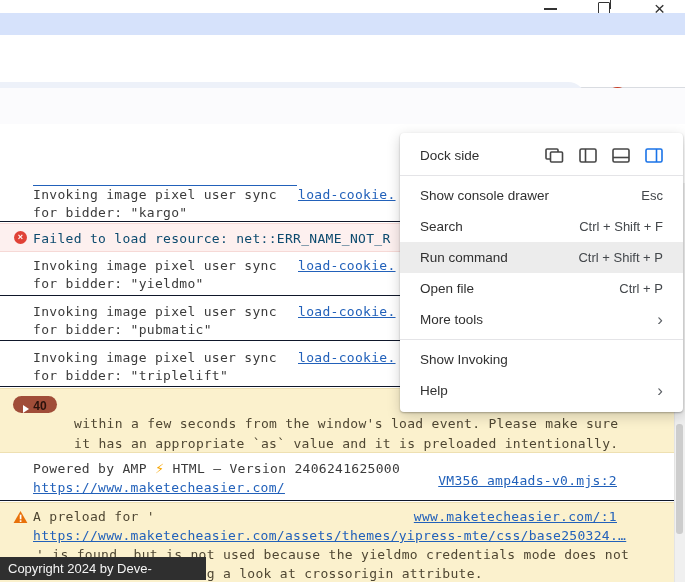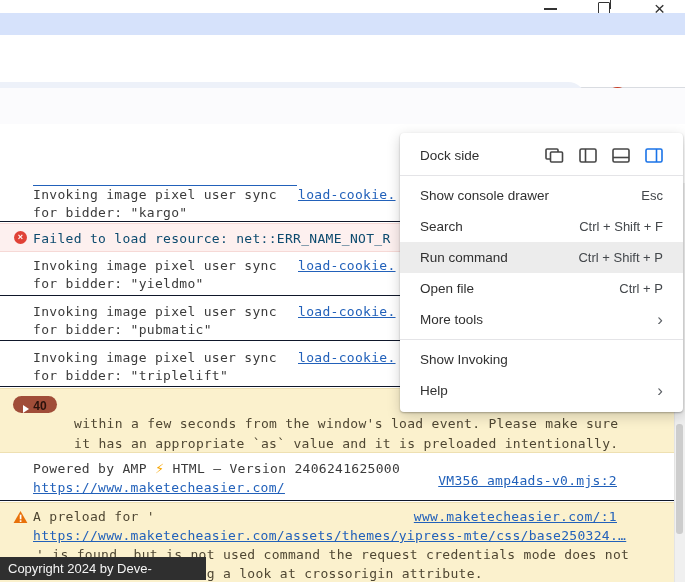--- a/index.html
+++ b/index.html
@@ -233,21 +233,21 @@
     <div class="abs" style="left:13px;top:7px">
       <svg width="15" height="14" viewBox="0 0 16 15">
           <path d="M8 1 L15.4 14 H0.6 Z" fill="#e8710a"></path>
           <rect x="7.2" y="5" width="1.8" height="5" fill="#fff"></rect>
           <rect x="7.2" y="11" width="1.8" height="1.8" fill="#fff"></rect>
         </svg>
     </div>
     <div class="abs mono warntxt" style="left:33px;top:6px">A preload for '</div>
     <div class="abs mono lnk" style="right:57px;top:6px">www.maketecheasier.com/:1</div>
     <div class="abs mono lnk" style="left:33px;top:25px">https://www.maketecheasier.com/assets/themes/yipress-mte/css/base250324.…</div>
-    <div class="abs mono warntxt" style="left:36px;top:44px">' is found, but is not used command the request credentials mode does not</div>
+    <div class="abs mono warntxt" style="left:36px;top:44px">' is found, but is not used because the yieldmo credentials mode does not</div>
     <div class="abs mono warntxt" style="left:36px;top:63px">match. Consider taking a look at crossorigin attribute.</div>
   </div>
 </div>
 
 <div class="abs scrollbar"></div>
 <div class="abs thumb"></div>
 
 <div class="abs menu">
   <div class="mi" style="height:32px">
     <span>Dock side</span>

